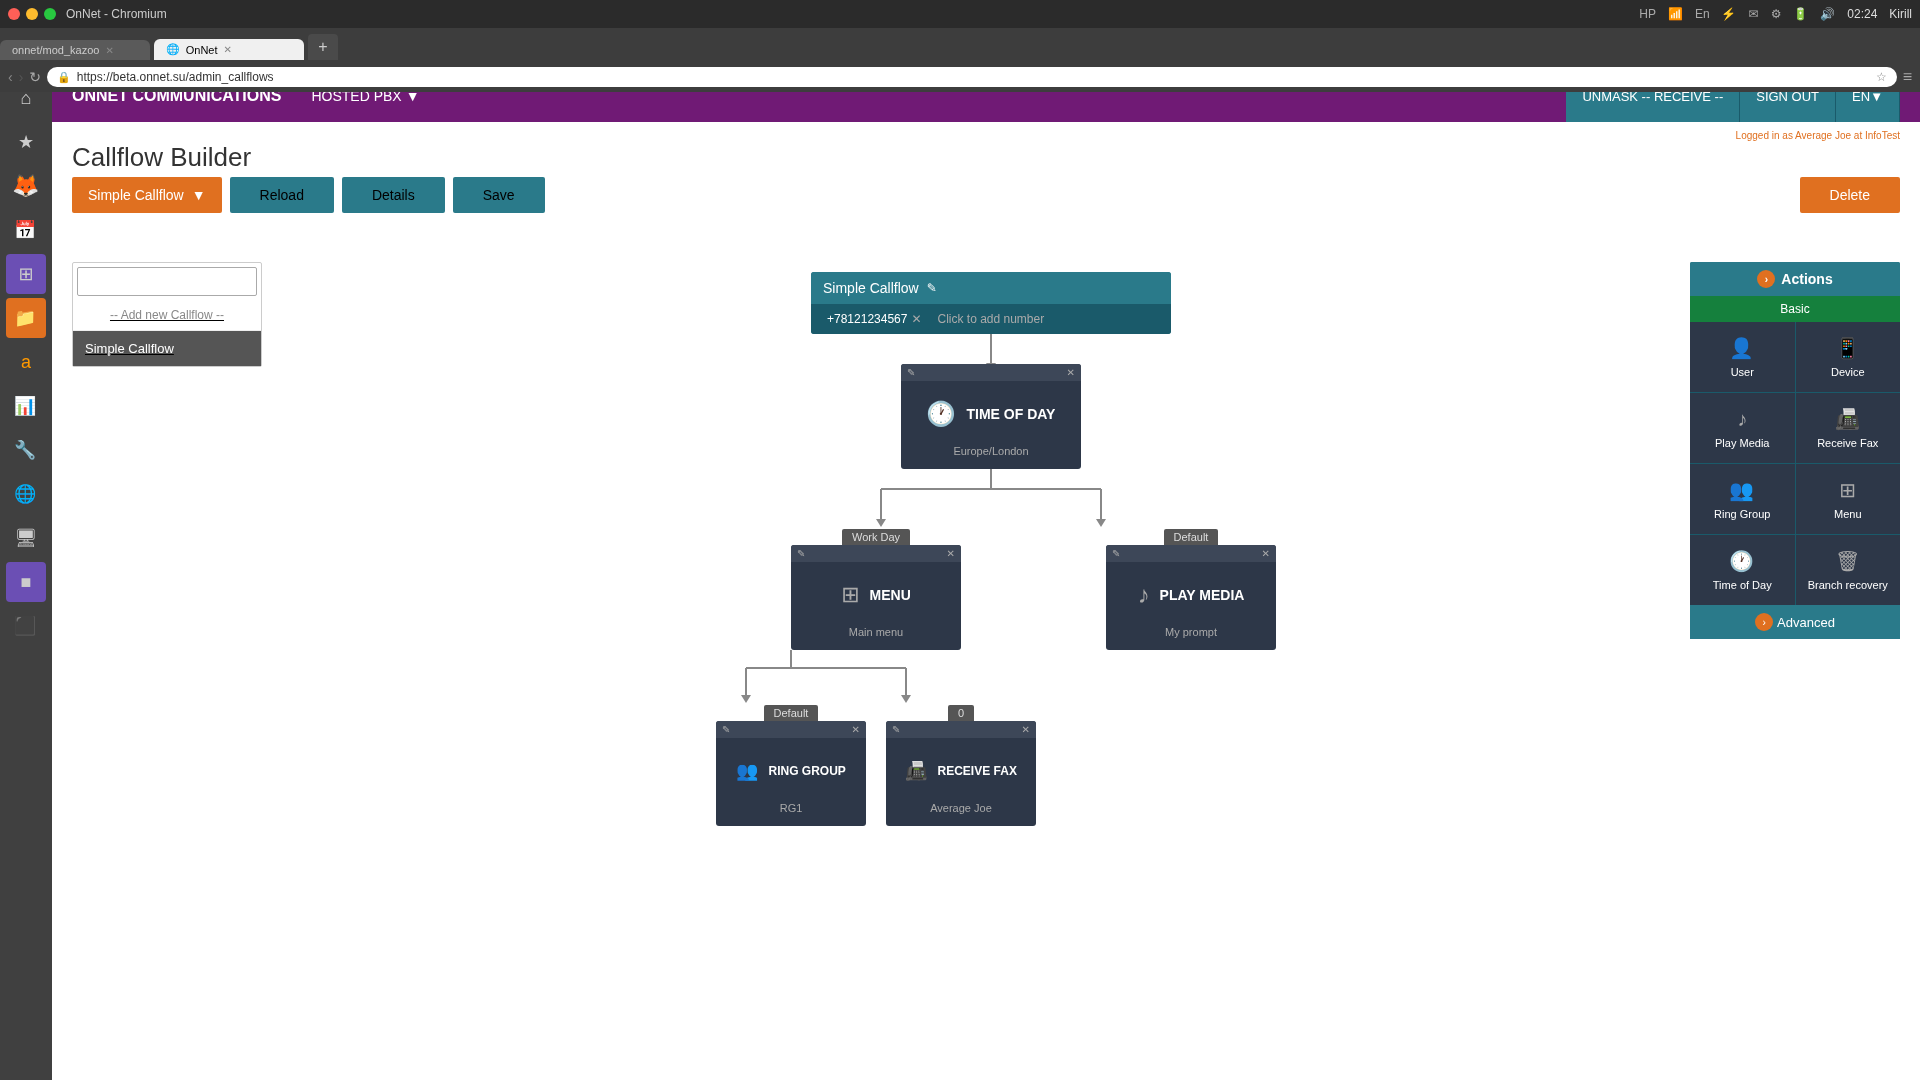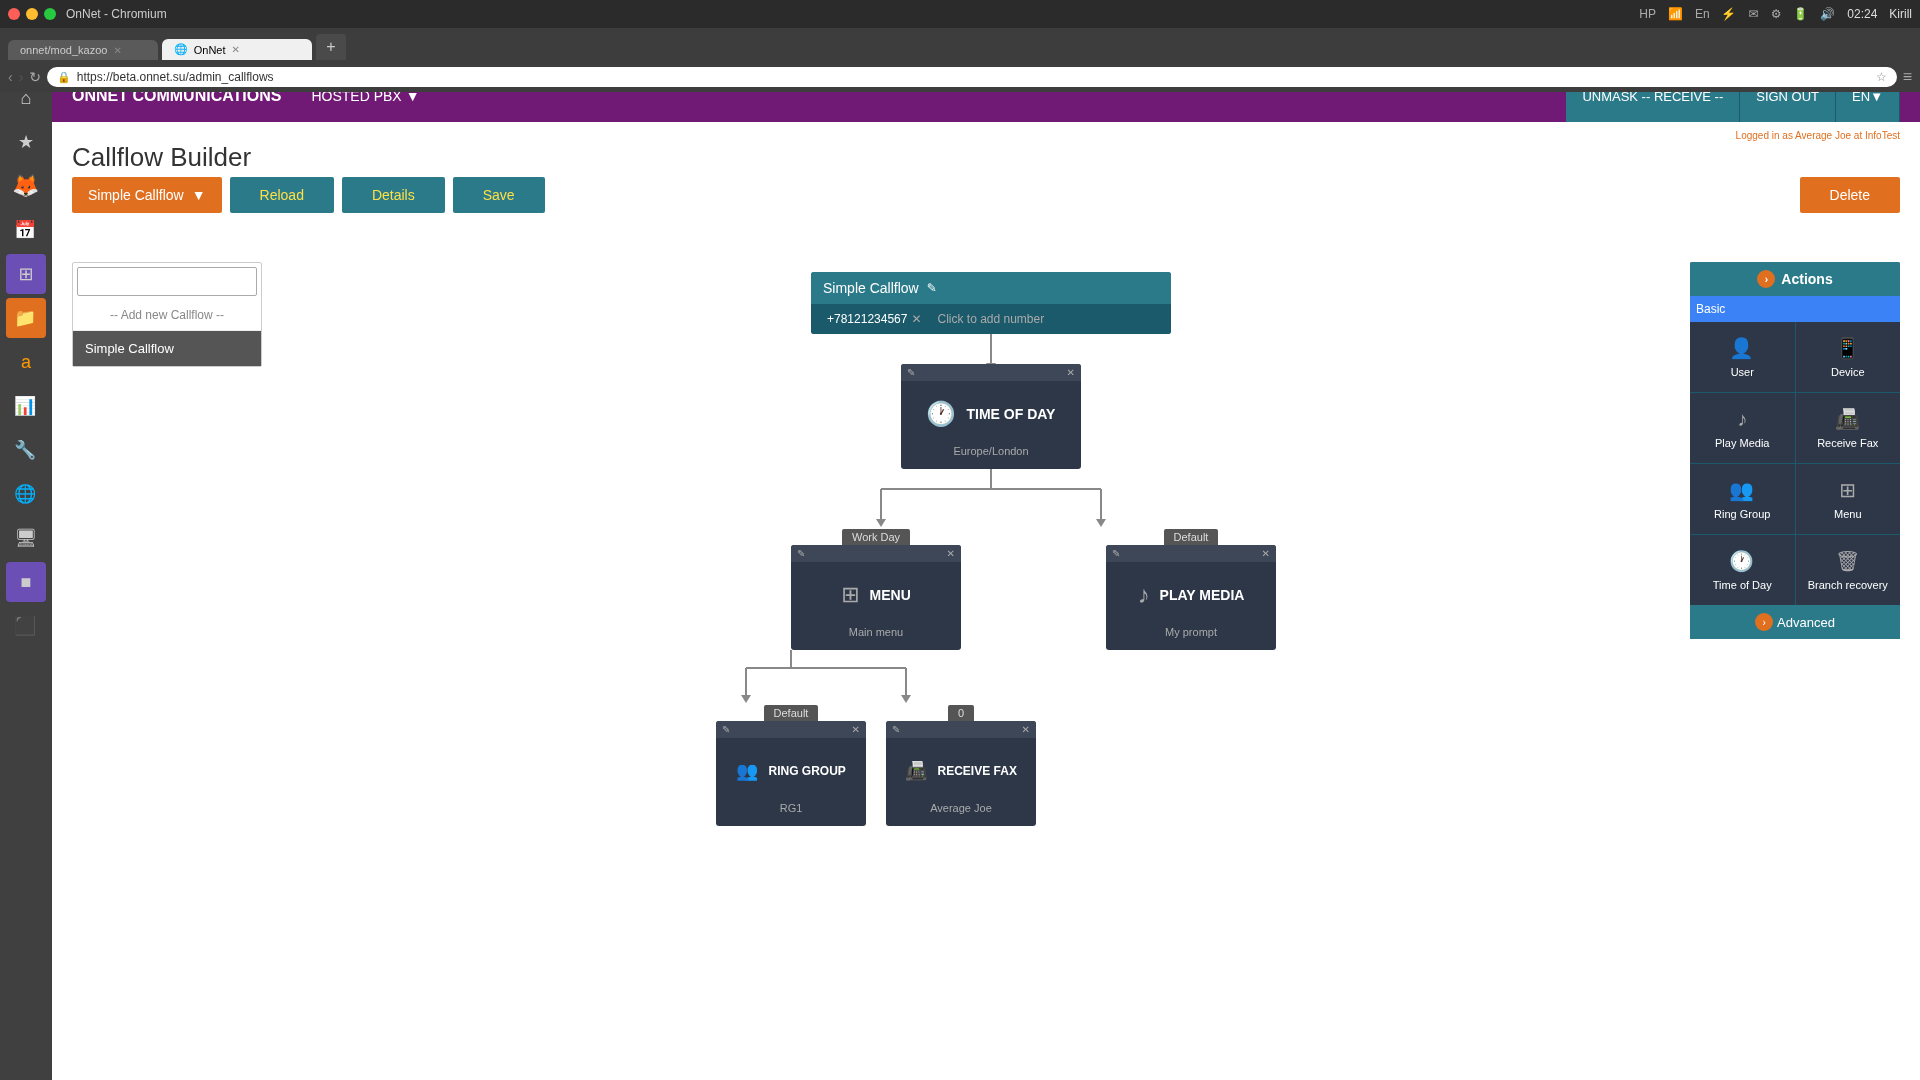--- a/index.html
+++ b/index.html
@@ -27,21 +27,21 @@
     .wc { width: 12px; height: 12px; border-radius: 50%; }
     .wc-close { background: #ff5f57; }
     .wc-min { background: #febc2e; }
     .wc-max { background: #28c840; }
 
     .tab-bar {
       background: #3d3d3d;
       height: 32px;
       display: flex;
       align-items: flex-end;
-      padding: 0 8px;
+      padding: 0 0;
     }
     .tab {
       background: #f0f0f0;
       border-radius: 6px 6px 0 0;
       padding: 4px 12px;
       font-size: 11px;
       display: flex;
       align-items: center;
       gap: 6px;
       min-width: 150px;
@@ -171,21 +171,21 @@
       padding: 10px 16px;
       font-size: 14px;
       cursor: pointer;
       display: flex;
       align-items: center;
       gap: 8px;
       border-radius: 2px;
     }
     .btn-teal {
       background: #2a7a8a;
-      color: #fde047;
+      color: #000000;
       border: none;
       padding: 10px 30px;
       font-size: 14px;
       cursor: pointer;
       border-radius: 2px;
     }
     .btn-delete {
       background: #e07020;
       color: white;
       border: none;
@@ -199,20 +199,21 @@
     
     .left-panel {
       position: absolute;
       left: 20px;
       top: 140px;
       width: 190px;
       background: white;
       border: 1px solid #ccc;
       border-radius: 2px;
       z-index: 10;
+      text-decoration: underline;
     }
     .search-input {
       width: 100%;
       padding: 6px 8px;
       border: 1px solid #aaa;
       border-radius: 2px;
       font-size: 13px;
       outline: none;
     }
     .add-new {
@@ -256,27 +257,28 @@
       padding: 8px;
       font-size: 14px;
       font-weight: bold;
       border-radius: 2px 2px 0 0;
       display: flex;
       align-items: center;
       justify-content: center;
       gap: 6px;
     }
     .actions-section-title {
-      background: #3b82f6;
+      background: #15803d;
       color: white;
       text-align: center;
       padding: 6px;
       font-size: 12px;
       display: flex;
       align-items: center;
+      justify-content: center;
       gap: 4px;
     }
     .actions-grid {
       display: grid;
       grid-template-columns: 1fr 1fr;
       gap: 1px;
       background: #1a5a6a;
     }
     .action-item {
       background: #2d3748;

